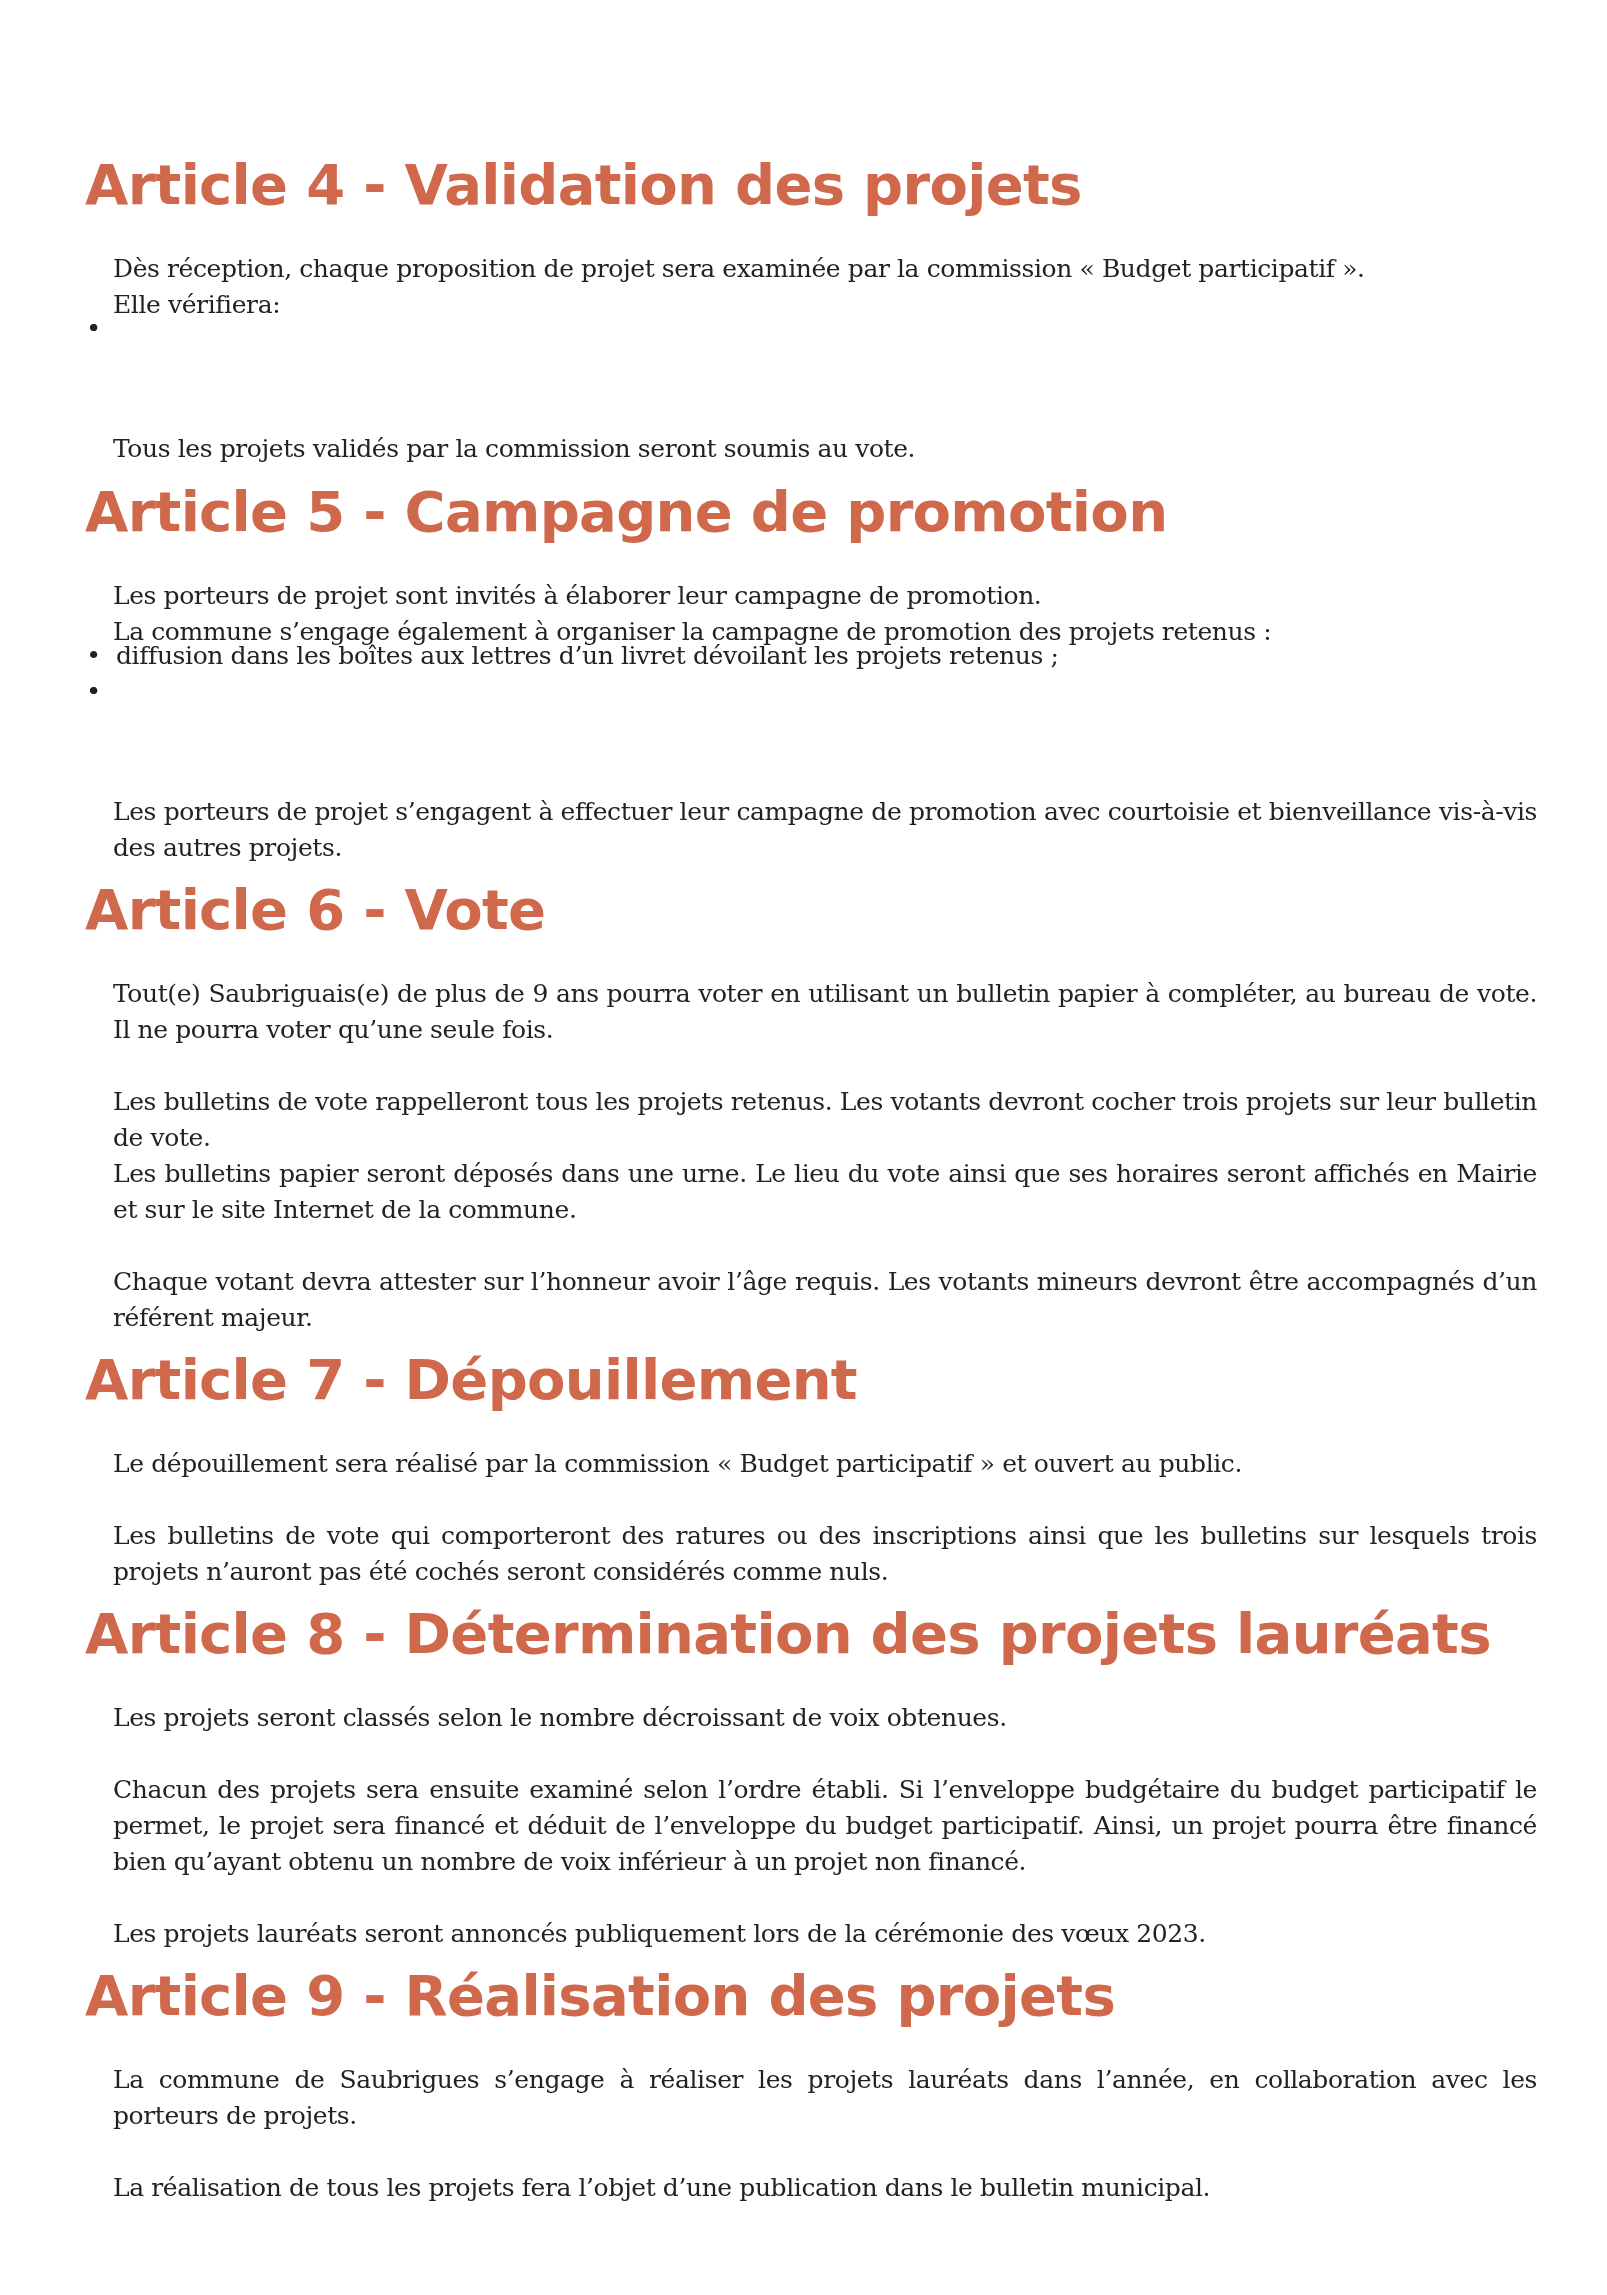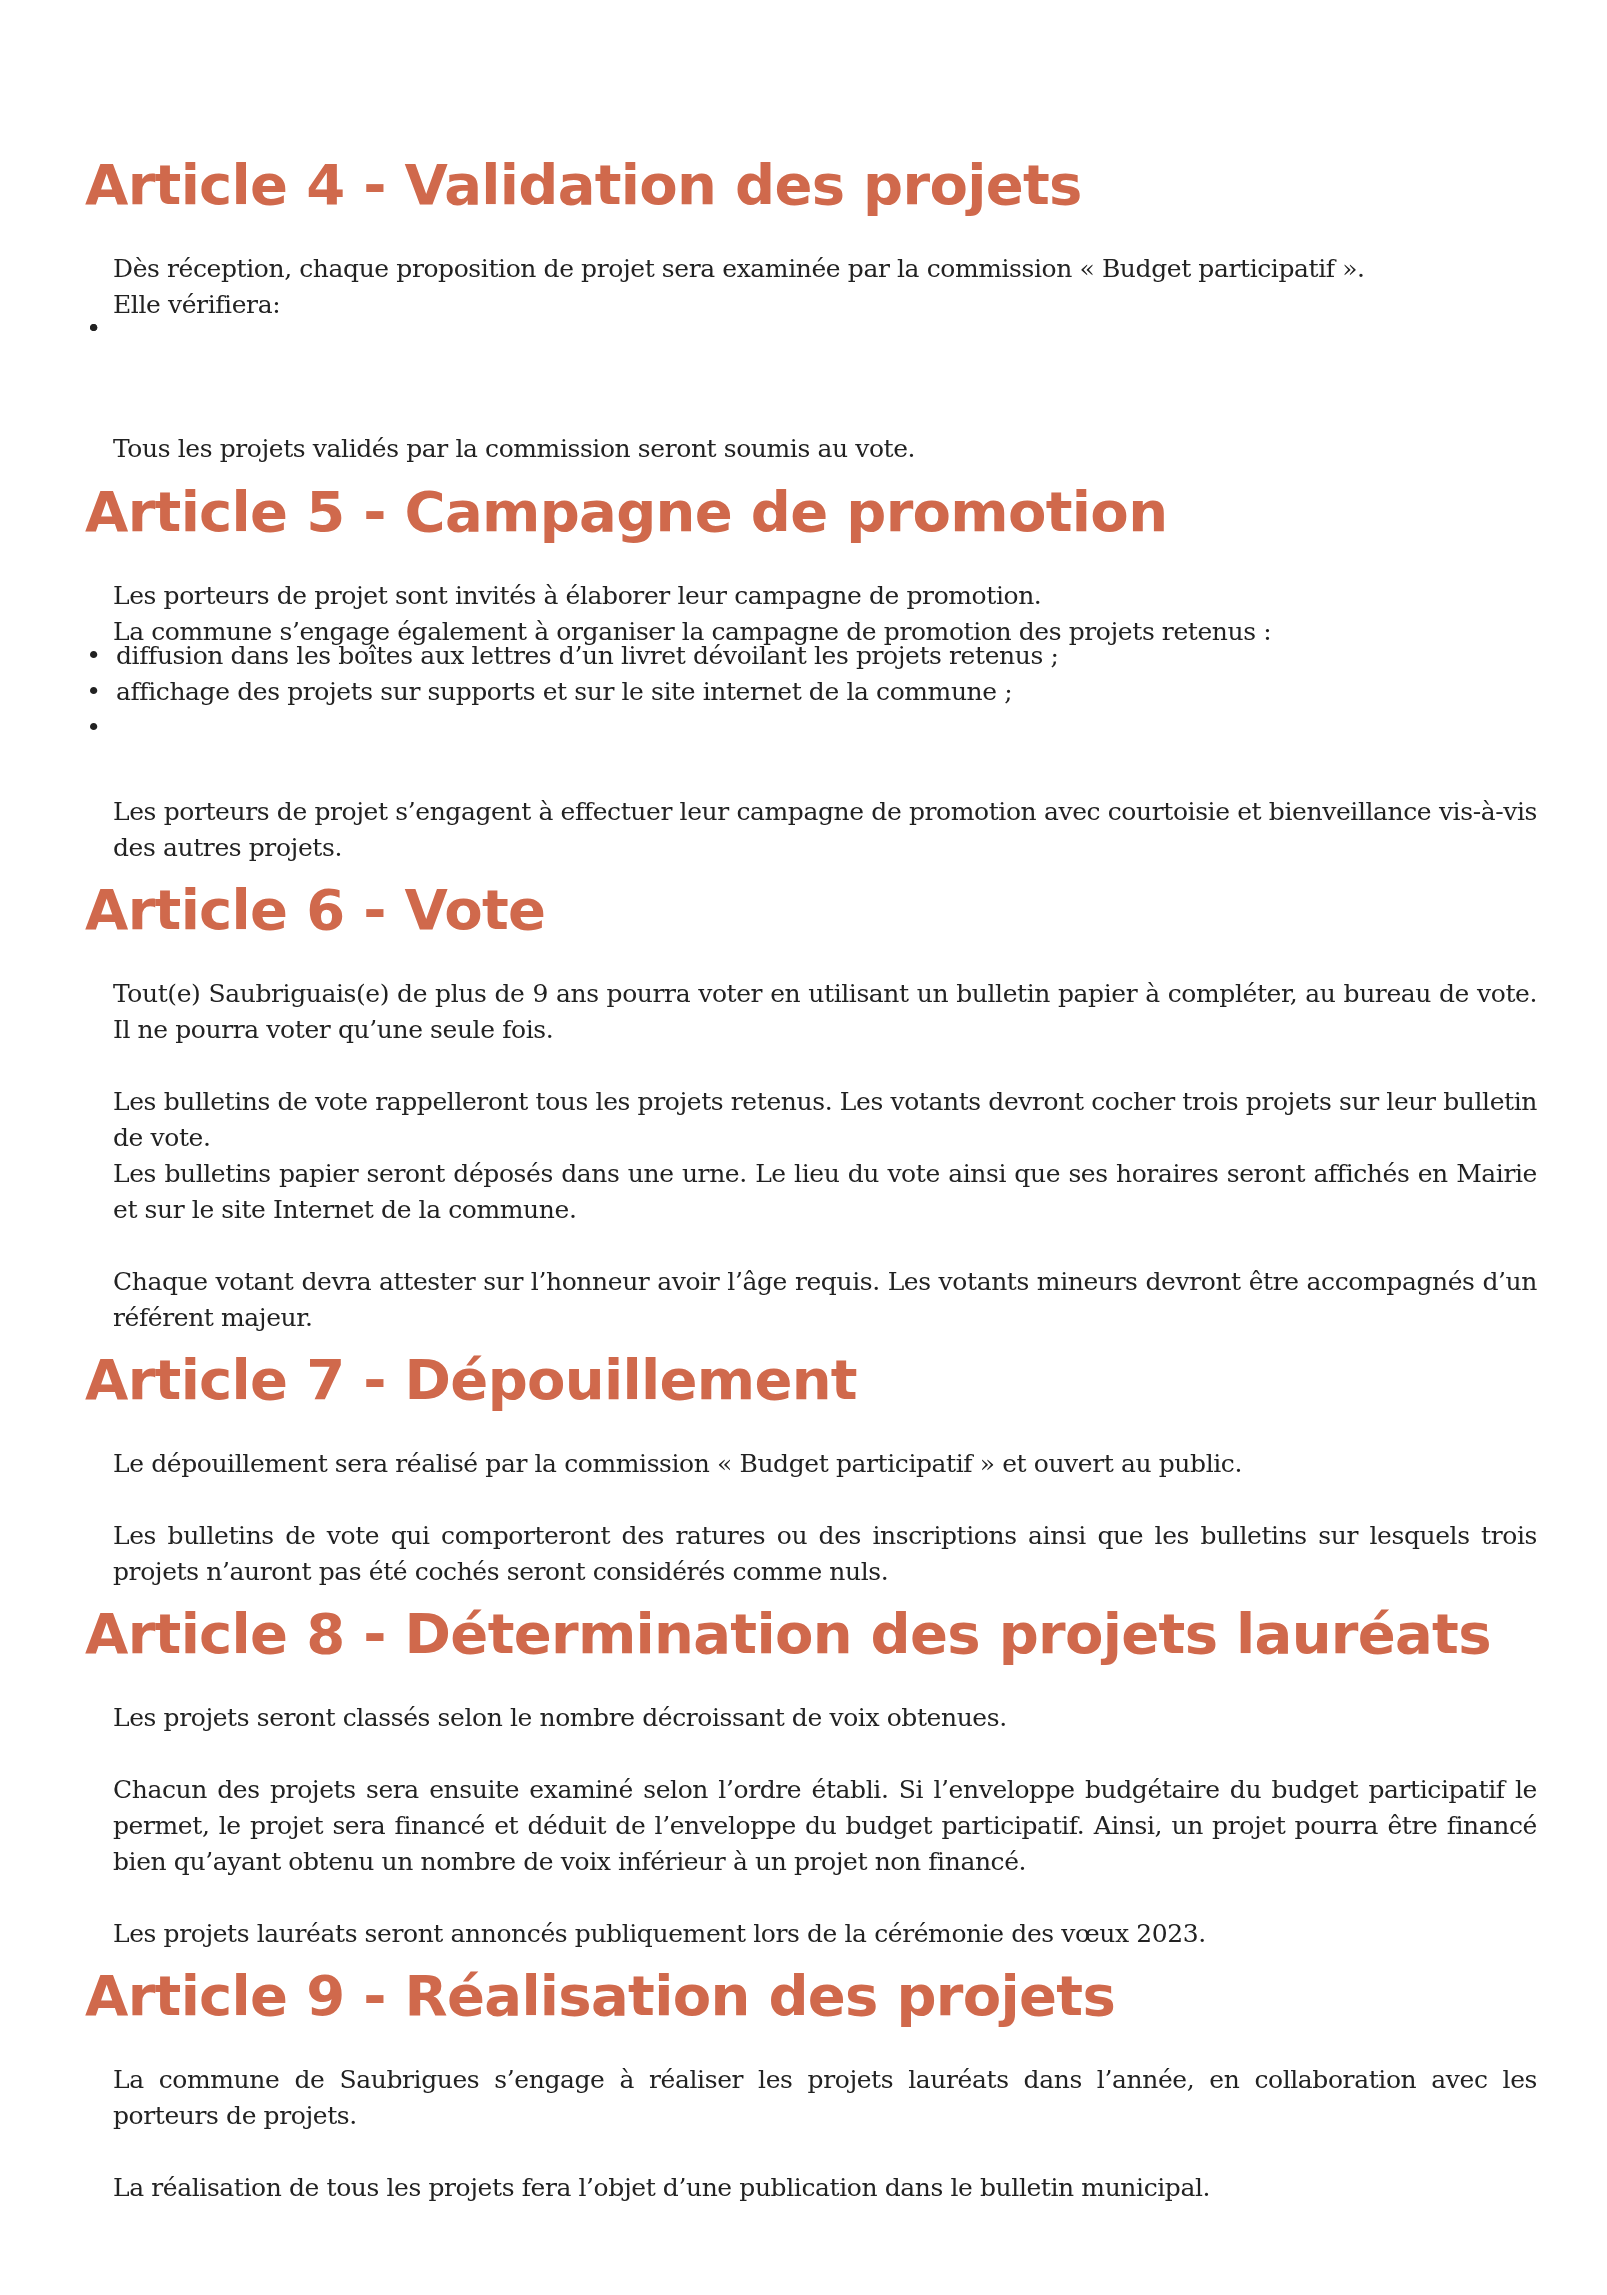--- a/index.html
+++ b/index.html
@@ -29,21 +29,21 @@
     <li><span class="dot">•</span></li>
     <li><span class="dot">•</span></li>
   </ul>
   <p class="b nj" style="top:419px">Tous les projets validés par la commission seront soumis au vote.</p>
 
   <h2 class="h" style="top:476px">Article 5 - Campagne de promotion</h2>
   <p class="b nj" style="top:566px">Les porteurs de projet sont invités à élaborer leur campagne de promotion.</p>
   <p class="b nj" style="top:602px">La commune s’engage également à organiser la campagne de promotion des projets retenus :</p>
   <ul class="bl" style="top:638px">
     <li><span class="dot">•</span><span>diffusion dans les boîtes aux lettres d’un livret dévoilant les projets retenus ;</span></li>
-    <li><span class="dot">•</span><span>affichage des projets sur supports et sur le site internet de la commune ;</span></li>
+    <li><span class="dot">•</span></li>
     <li><span class="dot">•</span></li>
   </ul>
   <p class="b" style="top:782px">Les porteurs de projet s’engagent à effectuer leur campagne de promotion avec courtoisie et bienveillance vis-à-vis des autres projets.</p>
 
   <h2 class="h" style="top:874px">Article 6 - Vote</h2>
   <p class="b" style="top:964px">Tout(e) Saubriguais(e) de plus de 9 ans pourra voter en utilisant un bulletin papier à compléter, au bureau de vote. Il ne pourra voter qu’une seule fois.</p>
   <p class="b" style="top:1072px">Les bulletins de vote rappelleront tous les projets retenus. Les votants devront cocher trois projets sur leur bulletin de vote.</p>
   <p class="b" style="top:1144px">Les bulletins papier seront déposés dans une urne. Le lieu du vote ainsi que ses horaires seront affichés en Mairie et sur le site Internet de la commune.</p>
   <p class="b" style="top:1252px">Chaque votant devra attester sur l’honneur avoir l’âge requis. Les votants mineurs devront être accompagnés d’un référent majeur.</p>
 

